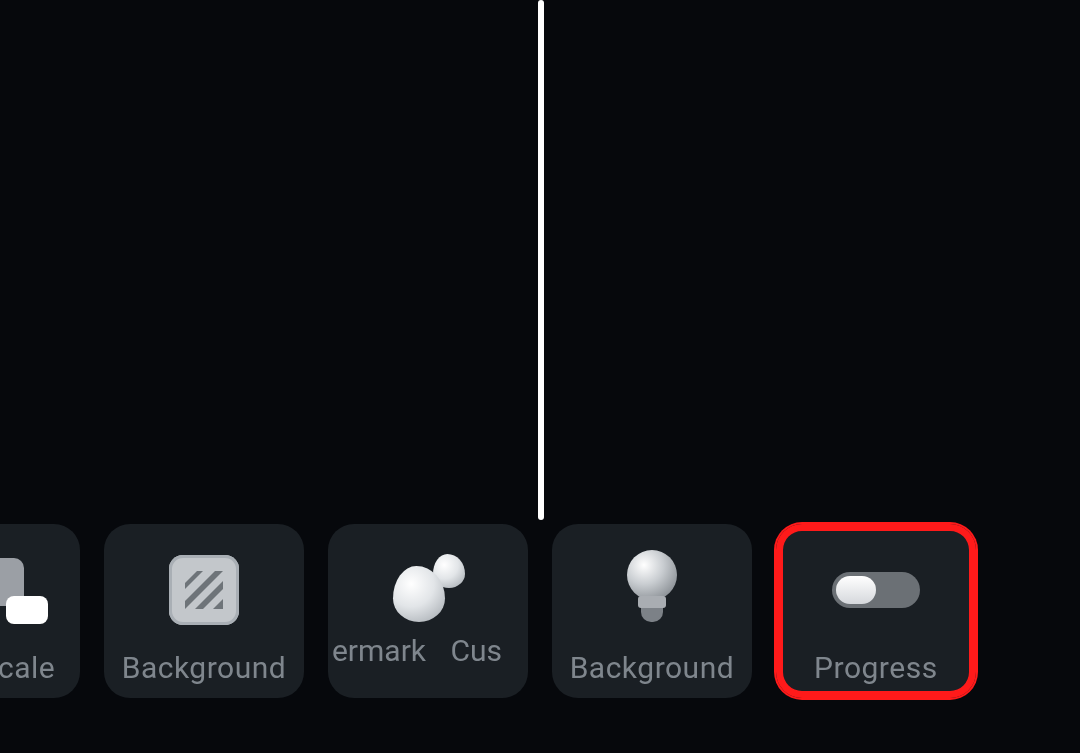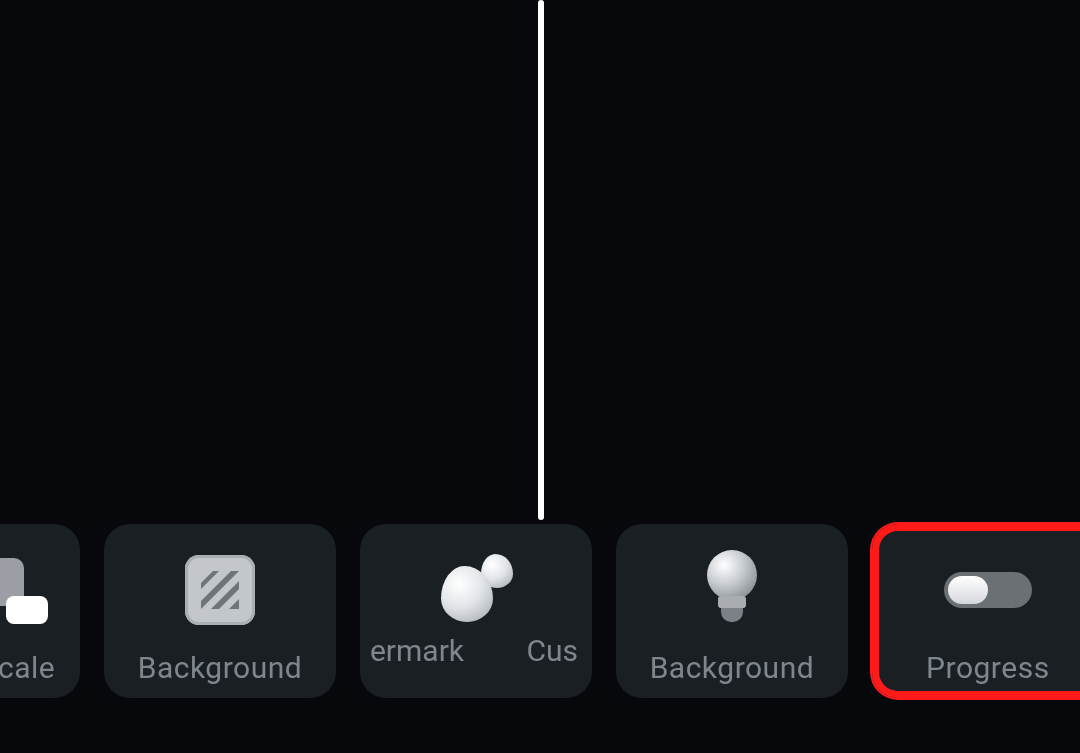--- a/index.html
+++ b/index.html
@@ -26,21 +26,21 @@
       position: absolute;
       left: 0;
       top: 524px;
       width: 1080px;
       height: 190px;
       white-space: nowrap;
     }
     .tool-item {
       display: inline-block;
       vertical-align: top;
-      width: 232px;
+      width: 200px;
       height: 174px;
       margin-right: 20px;
       background: #1a1f24;
       border-radius: 26px;
       text-align: center;
       padding-top: 26px;
       cursor: pointer;
     }
     .tool-item.first { width: 140px; margin-left: -60px; border-top-left-radius: 0; border-bottom-left-radius: 0; }
     .tool-item .icon-slot {
@@ -62,22 +62,22 @@
 
     
     .tool-item.third { position: relative; }
     .third .label { visibility: hidden; }
     .third .label-left, .third .label-right {
       position: absolute;
       bottom: 30px;
       font-size: 30px;
       color: #7f868d;
     }
-    .third .label-left { left: 10px; }
-    .third .label-right { right: 14px; }
+    .third .label-left { left: 4px; }
+    .third .label-right { right: 26px; }
 
     
     
     .icon-scale { position: relative; width: 68px; height: 64px; }
     .icon-scale .back {
       position: absolute; left: 0; top: 0; width: 48px; height: 48px;
       background: #9b9fa5; border-radius: 10px;
     }
     .icon-scale .front {
       position: absolute; right: -4px; bottom: -2px; width: 42px; height: 28px;

